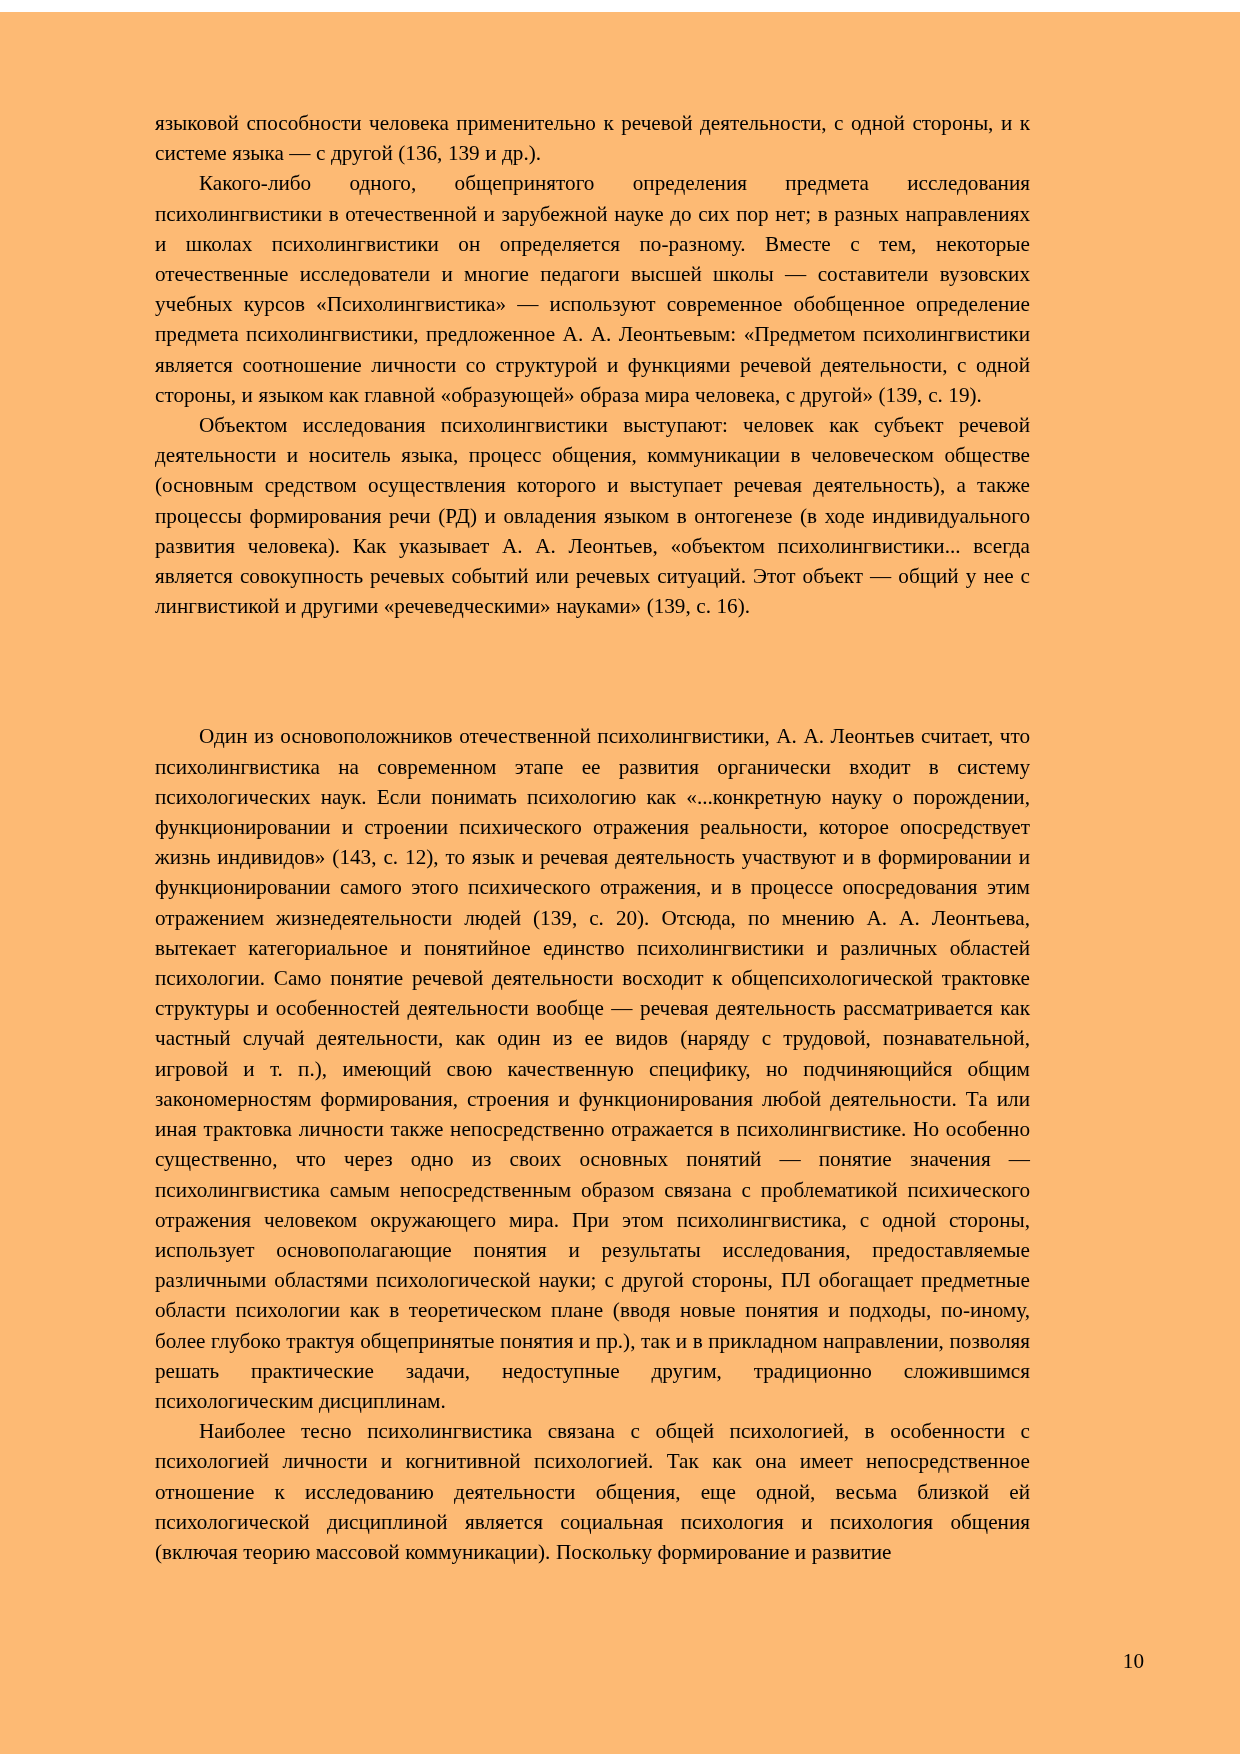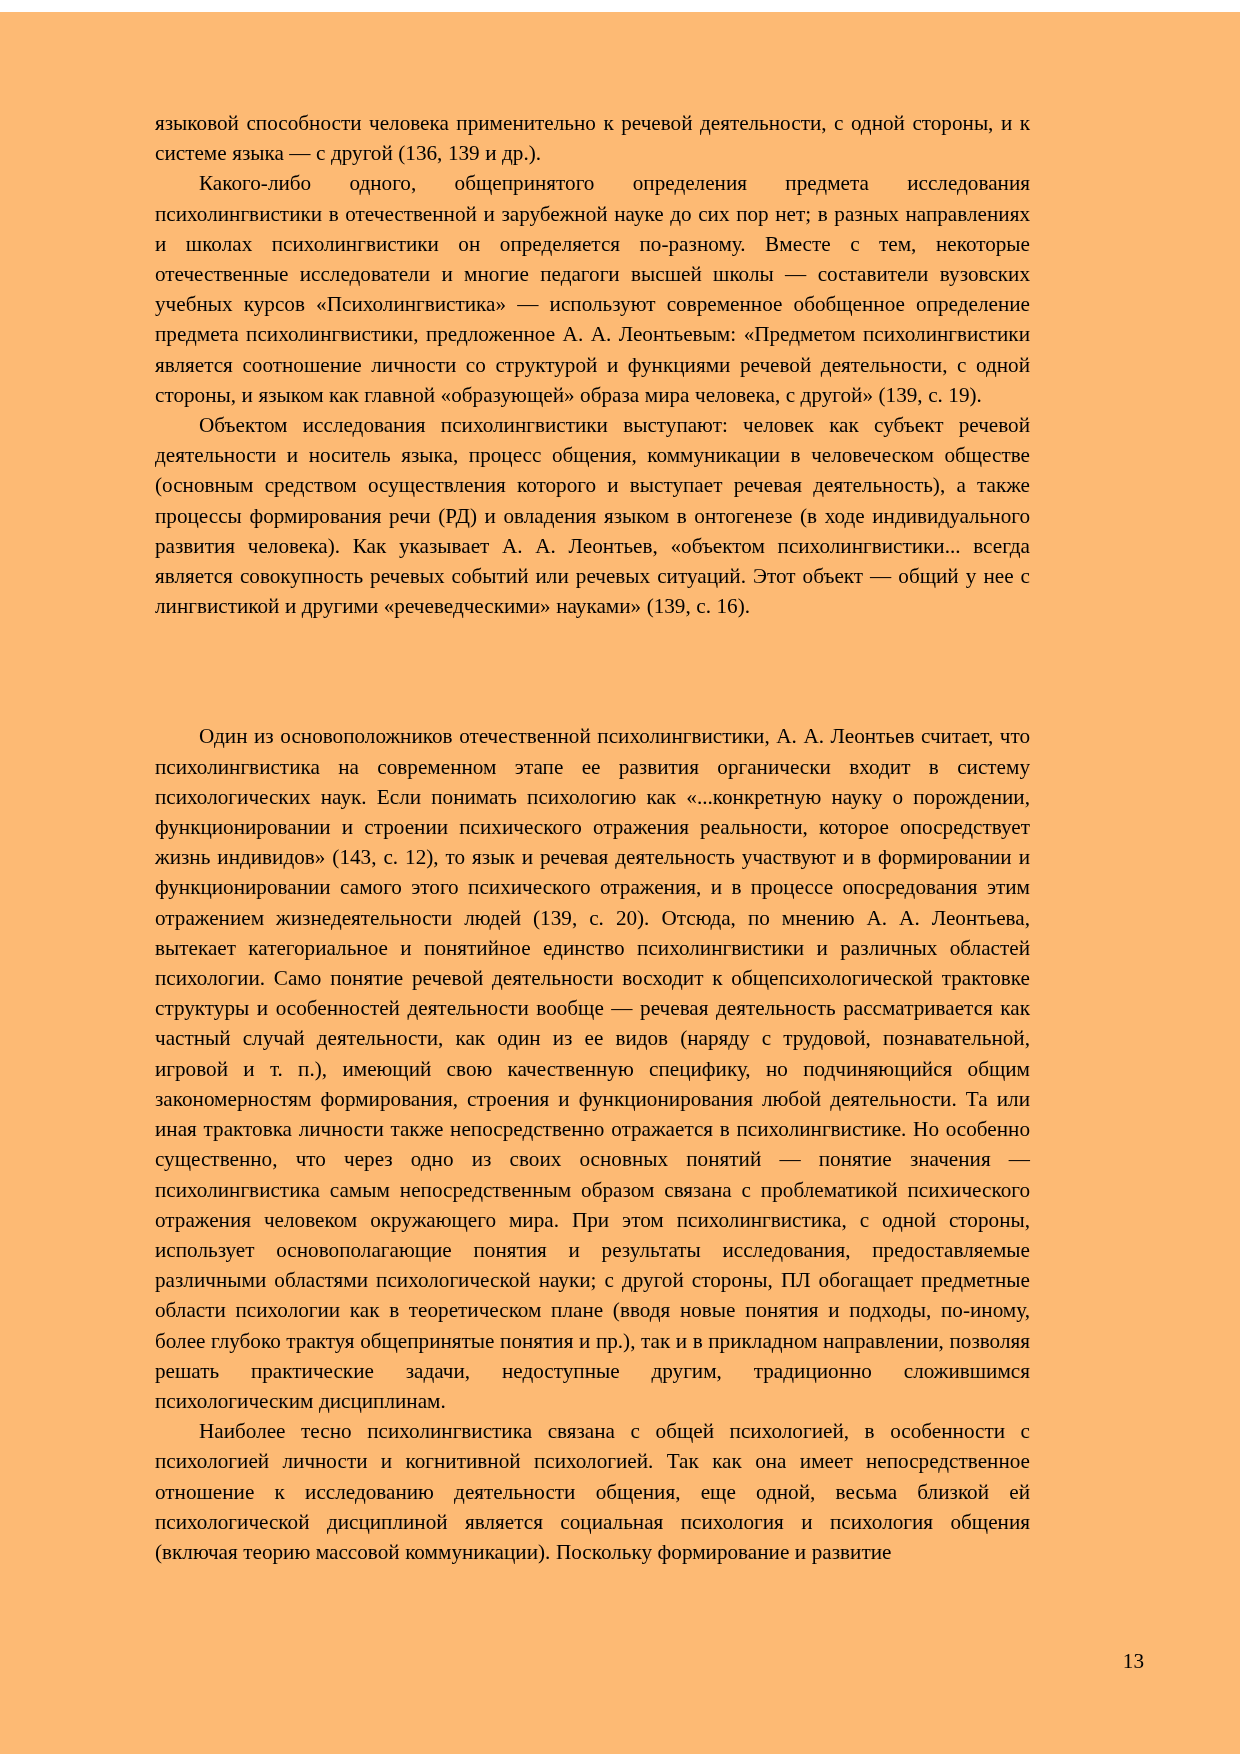--- a/index.html
+++ b/index.html
@@ -79,15 +79,15 @@
 
 
     <div class="gap-after-heading"></div>
 
     <p class="body-par">Один из основоположников отечественной психолингвистики, А. А. Леонтьев считает, что психолингвистика на современном этапе ее развития органически входит в систему психологических наук. Если понимать психологию как «...конкретную науку о порождении, функционировании и строении психического отражения реальности, которое опосредствует жизнь индивидов» (143, с. 12), то язык и речевая деятельность участвуют и в формировании и функционировании самого этого психического отражения, и в процессе опосредования этим отражением жизнедеятельности людей (139, с. 20). Отсюда, по мнению А. А. Леонтьева, вытекает категориальное и понятийное единство психолингвистики и различных областей психологии. Само понятие речевой деятельности восходит к общепсихологической трактовке структуры и особенностей деятельности вообще — речевая деятельность рассматривается как частный случай деятельности, как один из ее видов (наряду с трудовой, познавательной, игровой и т. п.), имеющий свою качественную специфику, но подчиняющийся общим закономерностям формирования, строения и функционирования любой деятельности. Та или иная трактовка личности также непосредственно отражается в психолингвистике. Но особенно существенно, что через одно из своих основных понятий — понятие значения — психолингвистика самым непосредственным образом связана с проблематикой психического отражения человеком окружающего мира. При этом психолингвистика, с одной стороны, использует основополагающие понятия и результаты исследования, предоставляемые различными областями психологической науки; с другой стороны, ПЛ обогащает предметные области психологии как в теоретическом плане (вводя новые понятия и подходы, по-иному, более глубоко трактуя общепринятые понятия и пр.), так и в прикладном направлении, позволяя решать практические задачи, недоступные другим, традиционно сложившимся психологическим дисциплинам.</p>
 
     <p class="body-par">Наиболее тесно психолингвистика связана с общей психологией, в особенности с психологией личности и когнитивной психологией. Так как она имеет непосредственное отношение к исследованию деятельности общения, еще одной, весьма близкой ей психологической дисциплиной является социальная психология и психология общения (включая теорию массовой коммуникации). Поскольку формирование и развитие</p>
 
   </div>
 
-  <div class="page-number">13</div>
+  <div class="page-number">10</div>
 
 </div>
 
 </body></html>

